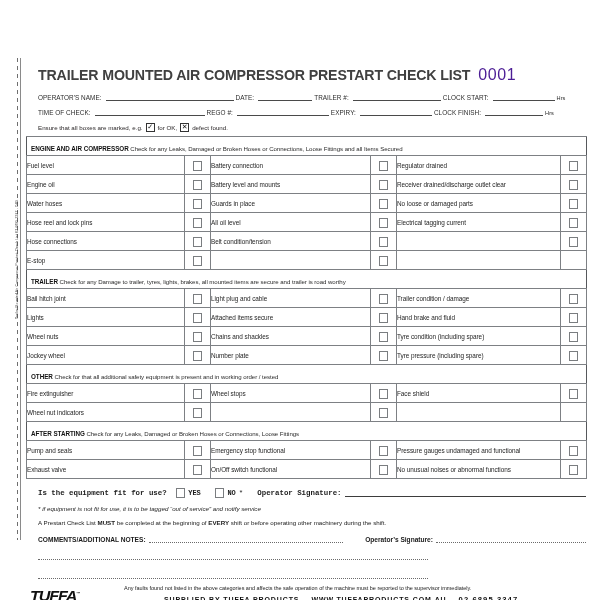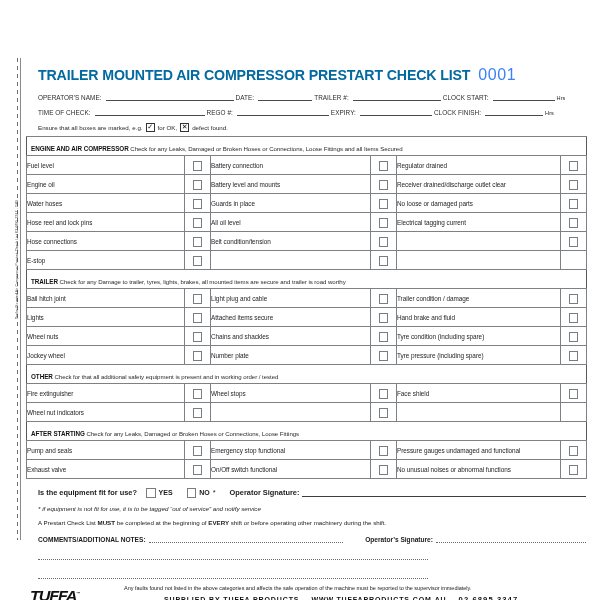--- a/index.html
+++ b/index.html
@@ -15,22 +15,22 @@
     background:repeating-linear-gradient(to bottom,#6f6f6f 0 4px,transparent 4px 8px);}
   .edge-rule2{position:absolute;left:20px;top:58px;width:1px;height:482px;background:#8a8a8a;}
   .side-text{position:absolute;left:-38px;top:262px;width:110px;
     transform:rotate(-90deg);transform-origin:50% 50%;
     font-size:3.4px;letter-spacing:.15px;color:#3a3a3a;white-space:nowrap;}
 
   .sheet{position:absolute;left:26px;top:66px;width:560px;}
 
   
   .title-row{display:flex;align-items:baseline;gap:8px;margin:0 0 9px 12px;}
-  .title{font-size:14.2px;font-weight:bold;letter-spacing:-0.15px;color:#0369a1;}
-  .docnum{font-size:16px;color:#3b82f6;letter-spacing:0.6px;font-weight:normal;}
+  .title{font-size:14.2px;font-weight:bold;letter-spacing:-0.15px;color:#404040;}
+  .docnum{font-size:16px;color:#4c1d95;letter-spacing:0.6px;font-weight:normal;}
 
   
   .fieldrow{display:flex;align-items:flex-end;font-size:6.4px;color:#2b2b2b;
     margin:0 0 7px 12px;letter-spacing:.05px;}
   .fl-label{white-space:nowrap;padding-right:2px;}
   .fl-blank{border-bottom:.8px solid #4a4a4a;height:7px;margin:0 2px;}
   .fl-suffix{white-space:nowrap;font-size:5.6px;}
 
   .note-row{display:flex;align-items:center;font-size:6.2px;margin:2px 0 4px 12px;gap:3px;}
   .ex-box{display:inline-block;width:7px;height:7px;border:.9px solid #333;
@@ -45,21 +45,21 @@
   .hdr td{border-left:none;border-right:none;padding-left:4px;}
   .hdr{background:#fff;}
   .hdr-b{font-weight:bold;font-size:6.3px;color:#111;letter-spacing:-.05px;}
   .hdr-t{font-weight:normal;font-size:6.1px;color:#2b2b2b;letter-spacing:-.05px;}
   .itm{font-size:6.4px;color:#1f1f1f;padding-left:4px;letter-spacing:-.05px;}
   .cb{padding:0;text-align:center;}
   .box{display:inline-block;width:7.6px;height:7.6px;border:.9px solid #7a7d80;
     background:#fff;vertical-align:middle;}
 
   
-  .fit{display:flex;align-items:flex-start;margin:9px 0 0 12px;font-size:7.4px;font-weight:bold;color:#1b1b1b;}
+  .fit{display:flex;align-items:center;margin:9px 0 0 12px;font-size:7.4px;font-weight:bold;color:#1b1b1b;font-family:Liberation Mono, monospace;}
   .fit .q{margin-right:9px;}
   .fit .opt{display:flex;align-items:center;gap:3px;margin-right:14px;font-weight:normal;}
   .fit .opt b{font-weight:bold;font-size:7px;}
   .sigwrap{display:flex;align-items:flex-end;flex:1;}
   .sigwrap .lbl{font-weight:bold;font-size:7.4px;white-space:nowrap;}
   .sigline{border-bottom:.9px solid #3d3d3d;flex:1;height:8px;margin-left:3px;}
 
   .ital{font-style:italic;font-size:6.2px;margin:7px 0 0 12px;color:#222;}
   .must{font-size:6.2px;margin:7px 0 0 12px;color:#222;}
   .must b{font-weight:bold;}

